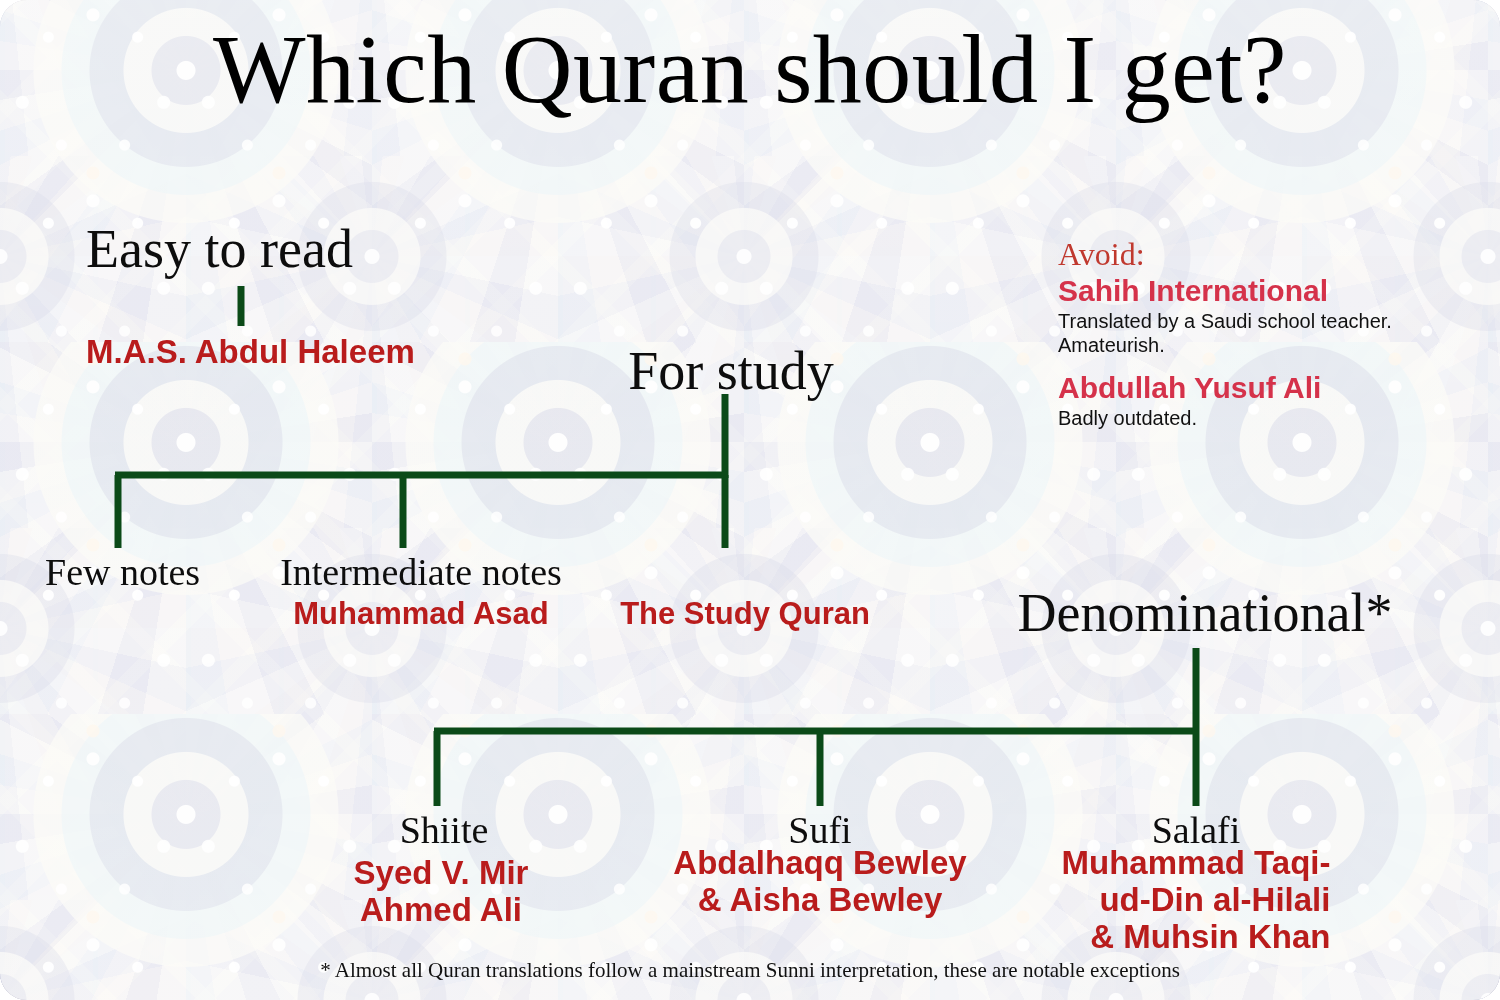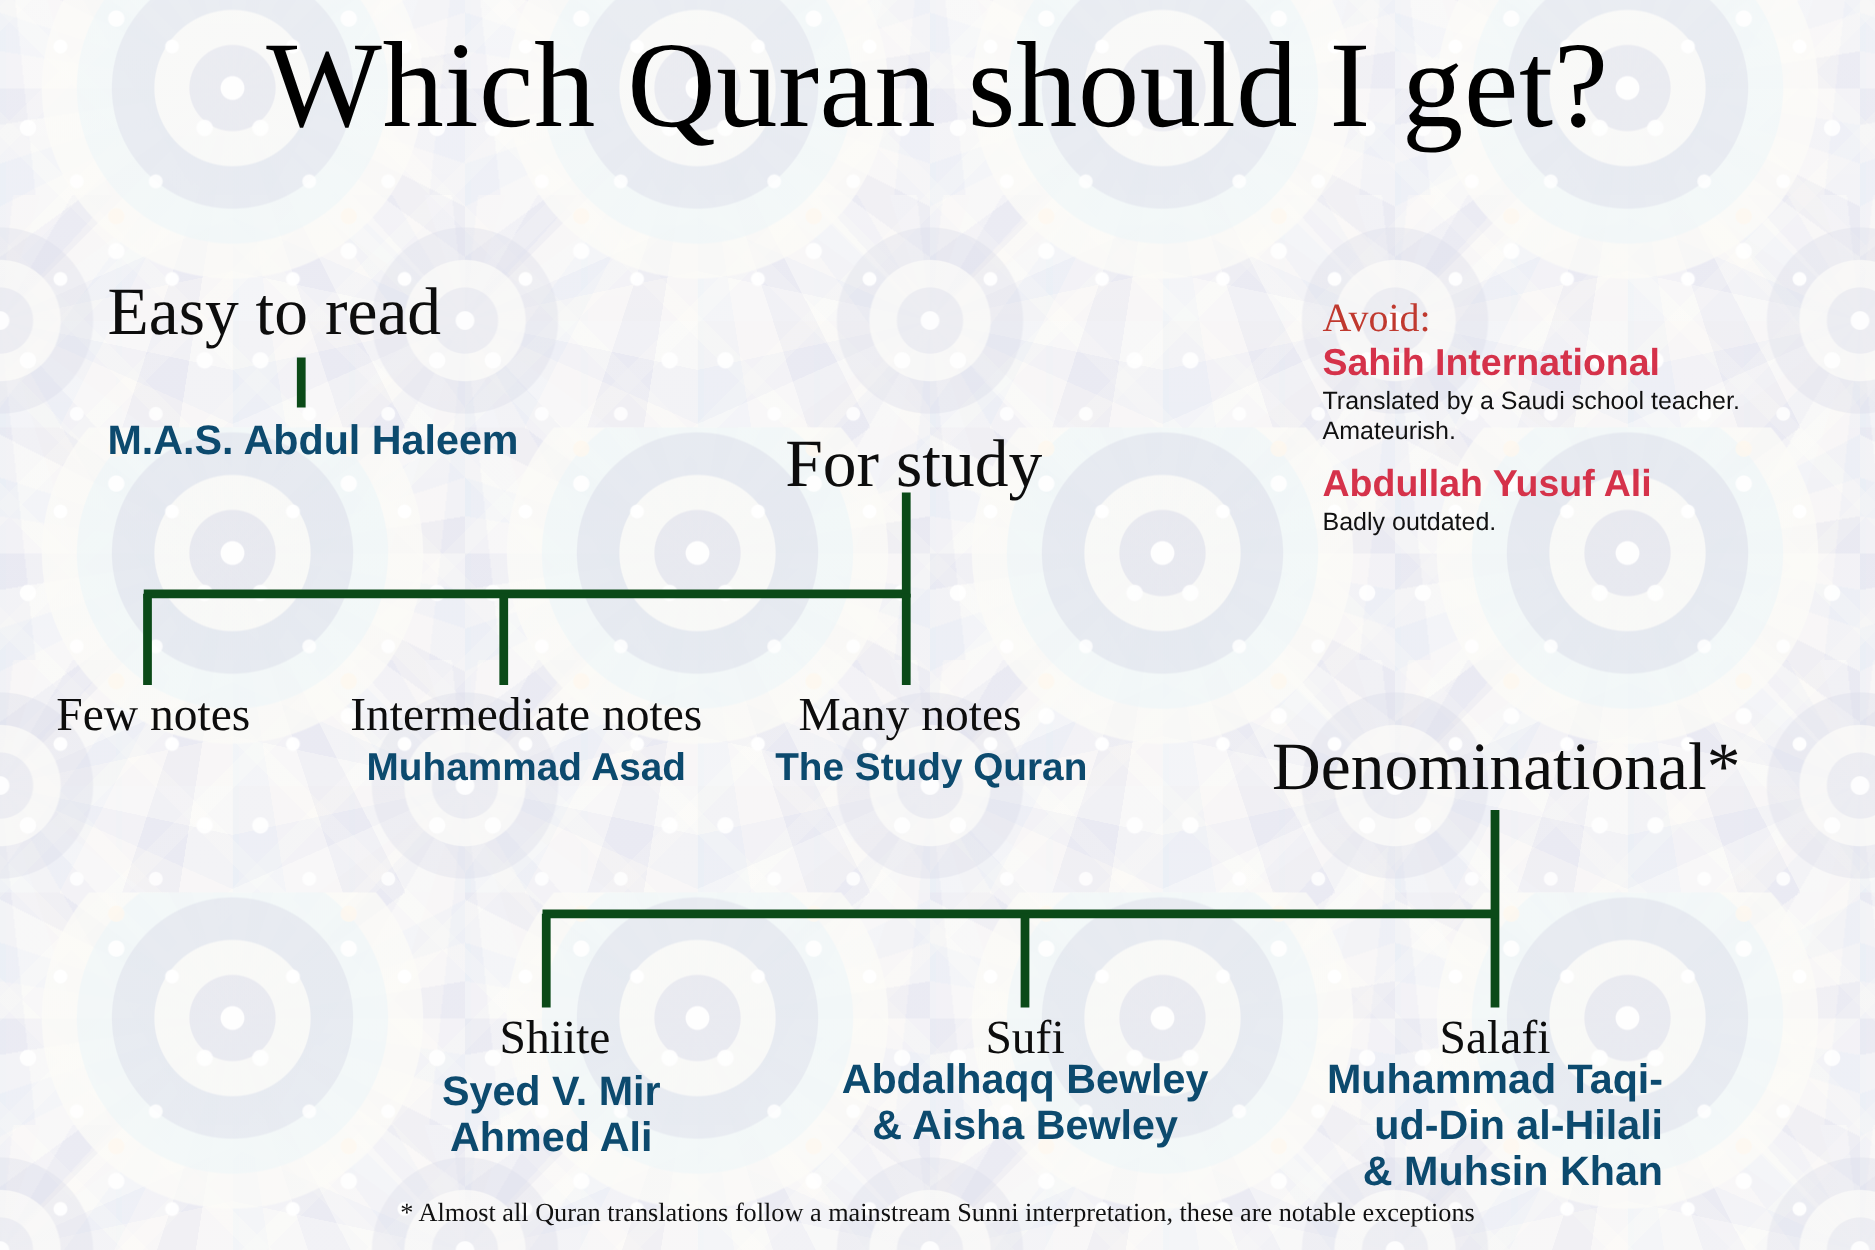--- a/index.html
+++ b/index.html
@@ -8,20 +8,21 @@
     padding: 0;
     background: #ffffff;
   }
   #canvas {
     position: relative;
     width: 1500px;
     height: 1000px;
     overflow: hidden;
     font-family: "Liberation Serif", "DejaVu Serif", serif;
     background-color: #e8e6f0;
+    border-radius: 27px;
   }
 
   
   .bg-layer {
     position: absolute;
     inset: 0;
     pointer-events: none;
   }
   .bg-base {
     background-color: #cfcde4;
@@ -133,21 +134,21 @@
     line-height: 1.0;
   }
   .cat-sm {
     color: #0d0d0d;
     font-size: 38px;
     line-height: 1.0;
   }
   .trans {
     font-family: "Liberation Sans", "DejaVu Sans", sans-serif;
     font-weight: bold;
-    color: #0c4a6e;
+    color: #b91c1c;
     font-size: 31px;
     line-height: 1.12;
   }
   .trans-lg {
     font-size: 33px;
   }
 
   
   #avoid-block {
     position: absolute;
@@ -233,21 +234,20 @@
   <div class="node cat left" style="left:86px; top:222px;">Easy to read</div>
   <div class="node trans trans-lg left" style="left:86px; top:334px;">M.A.S. Abdul Haleem</div>
 
   <div class="node cat center" style="left:731px; top:328px;margin-top:16px;">For study</div>
 
   <div class="node cat-sm left" style="left:45px; top:553px;">Few notes</div>
 
   <div class="node cat-sm center" style="left:421px; top:553px;">Intermediate notes</div>
   <div class="node trans center" style="left:421px; top:597px;">Muhammad Asad</div>
 
-  <div class="node cat-sm center" style="left:728px; top:553px;">Many notes</div>
   <div class="node trans center" style="left:745px; top:597px;">The Study Quran</div>
 
   <div class="node cat center" style="left:1205px; top:586px;">Denominational*</div>
 
   <div class="node cat-sm center" style="left:444px; top:811px;">Shiite</div>
   <div class="node trans trans-lg center" style="left:441px; top:855px;">Syed V. Mir<br>Ahmed Ali</div>
 
   <div class="node cat-sm center" style="left:820px; top:811px;">Sufi</div>
   <div class="node trans trans-lg center" style="left:820px; top:845px;">Abdalhaqq Bewley<br>&amp; Aisha Bewley</div>
 

